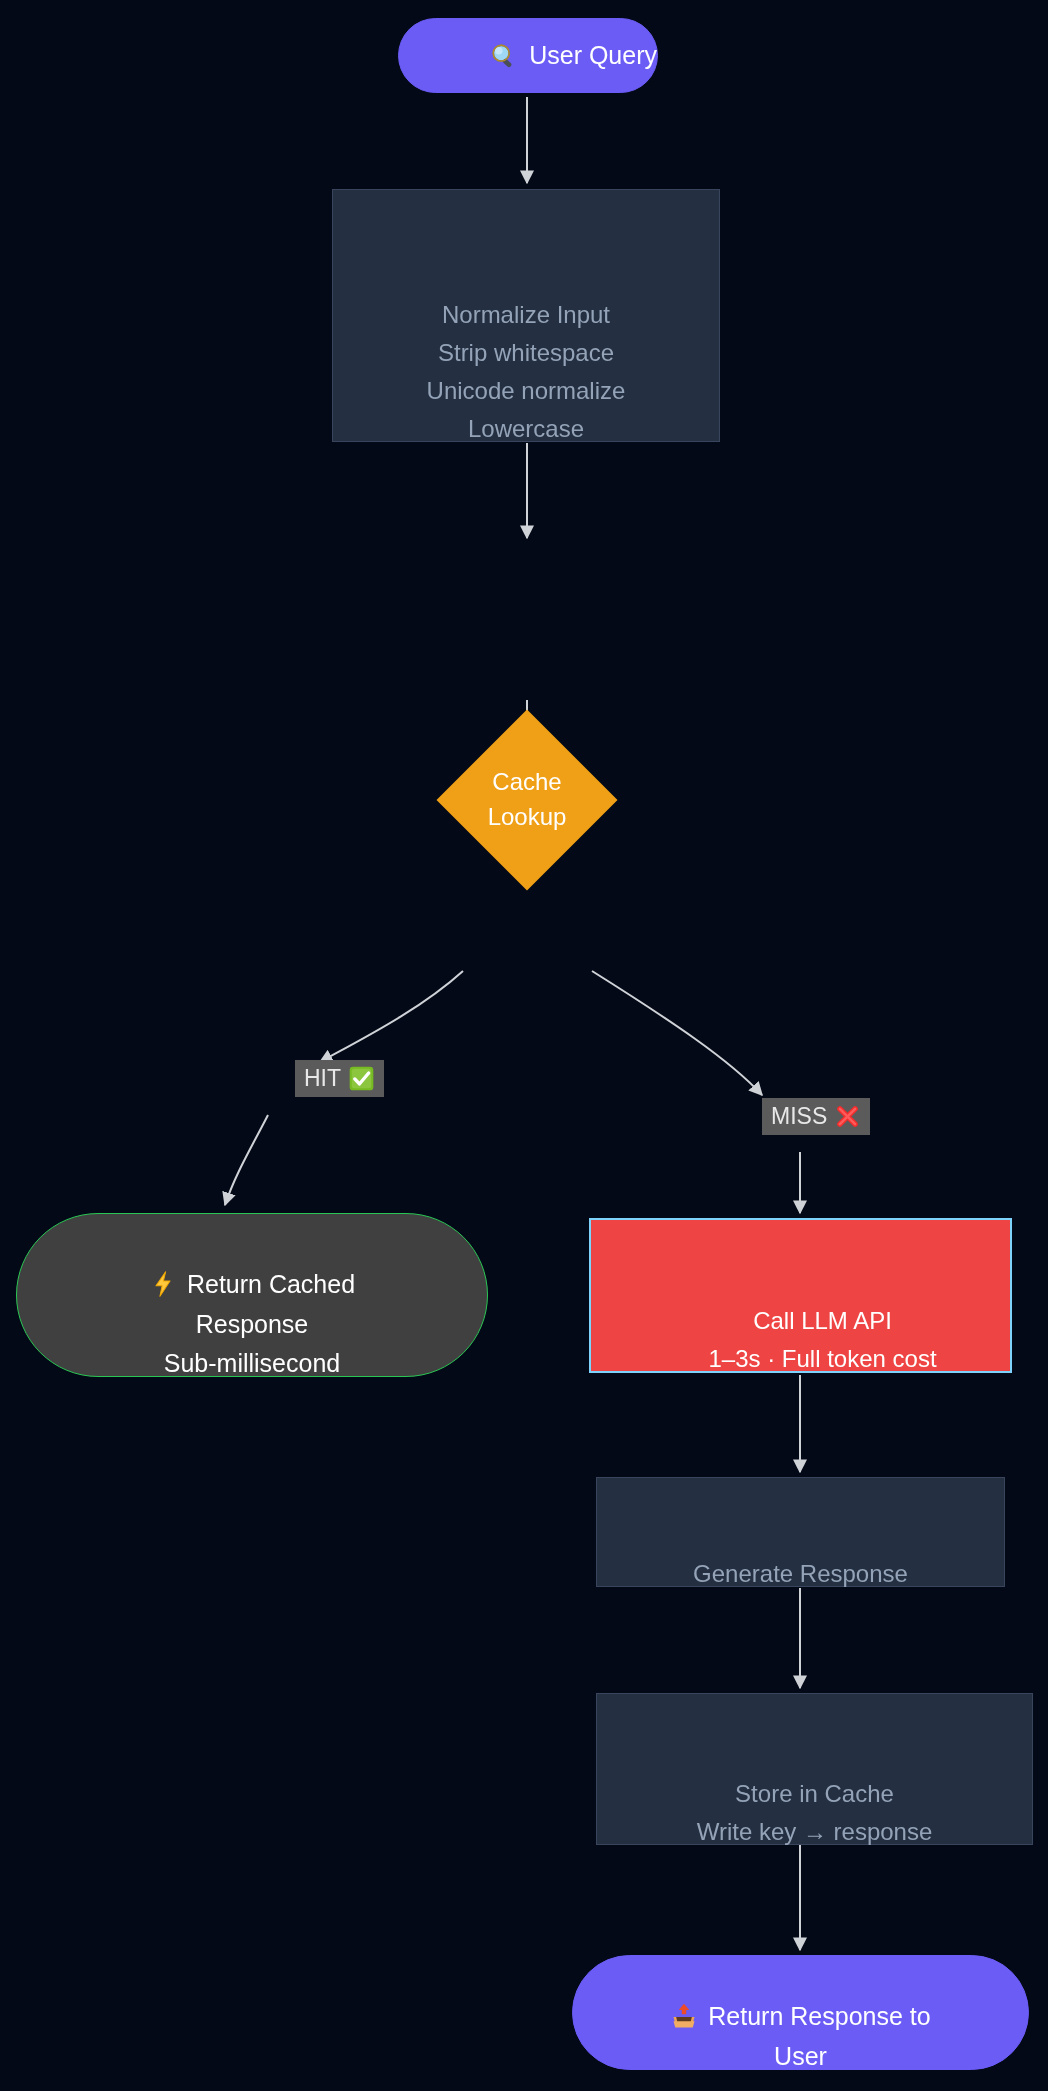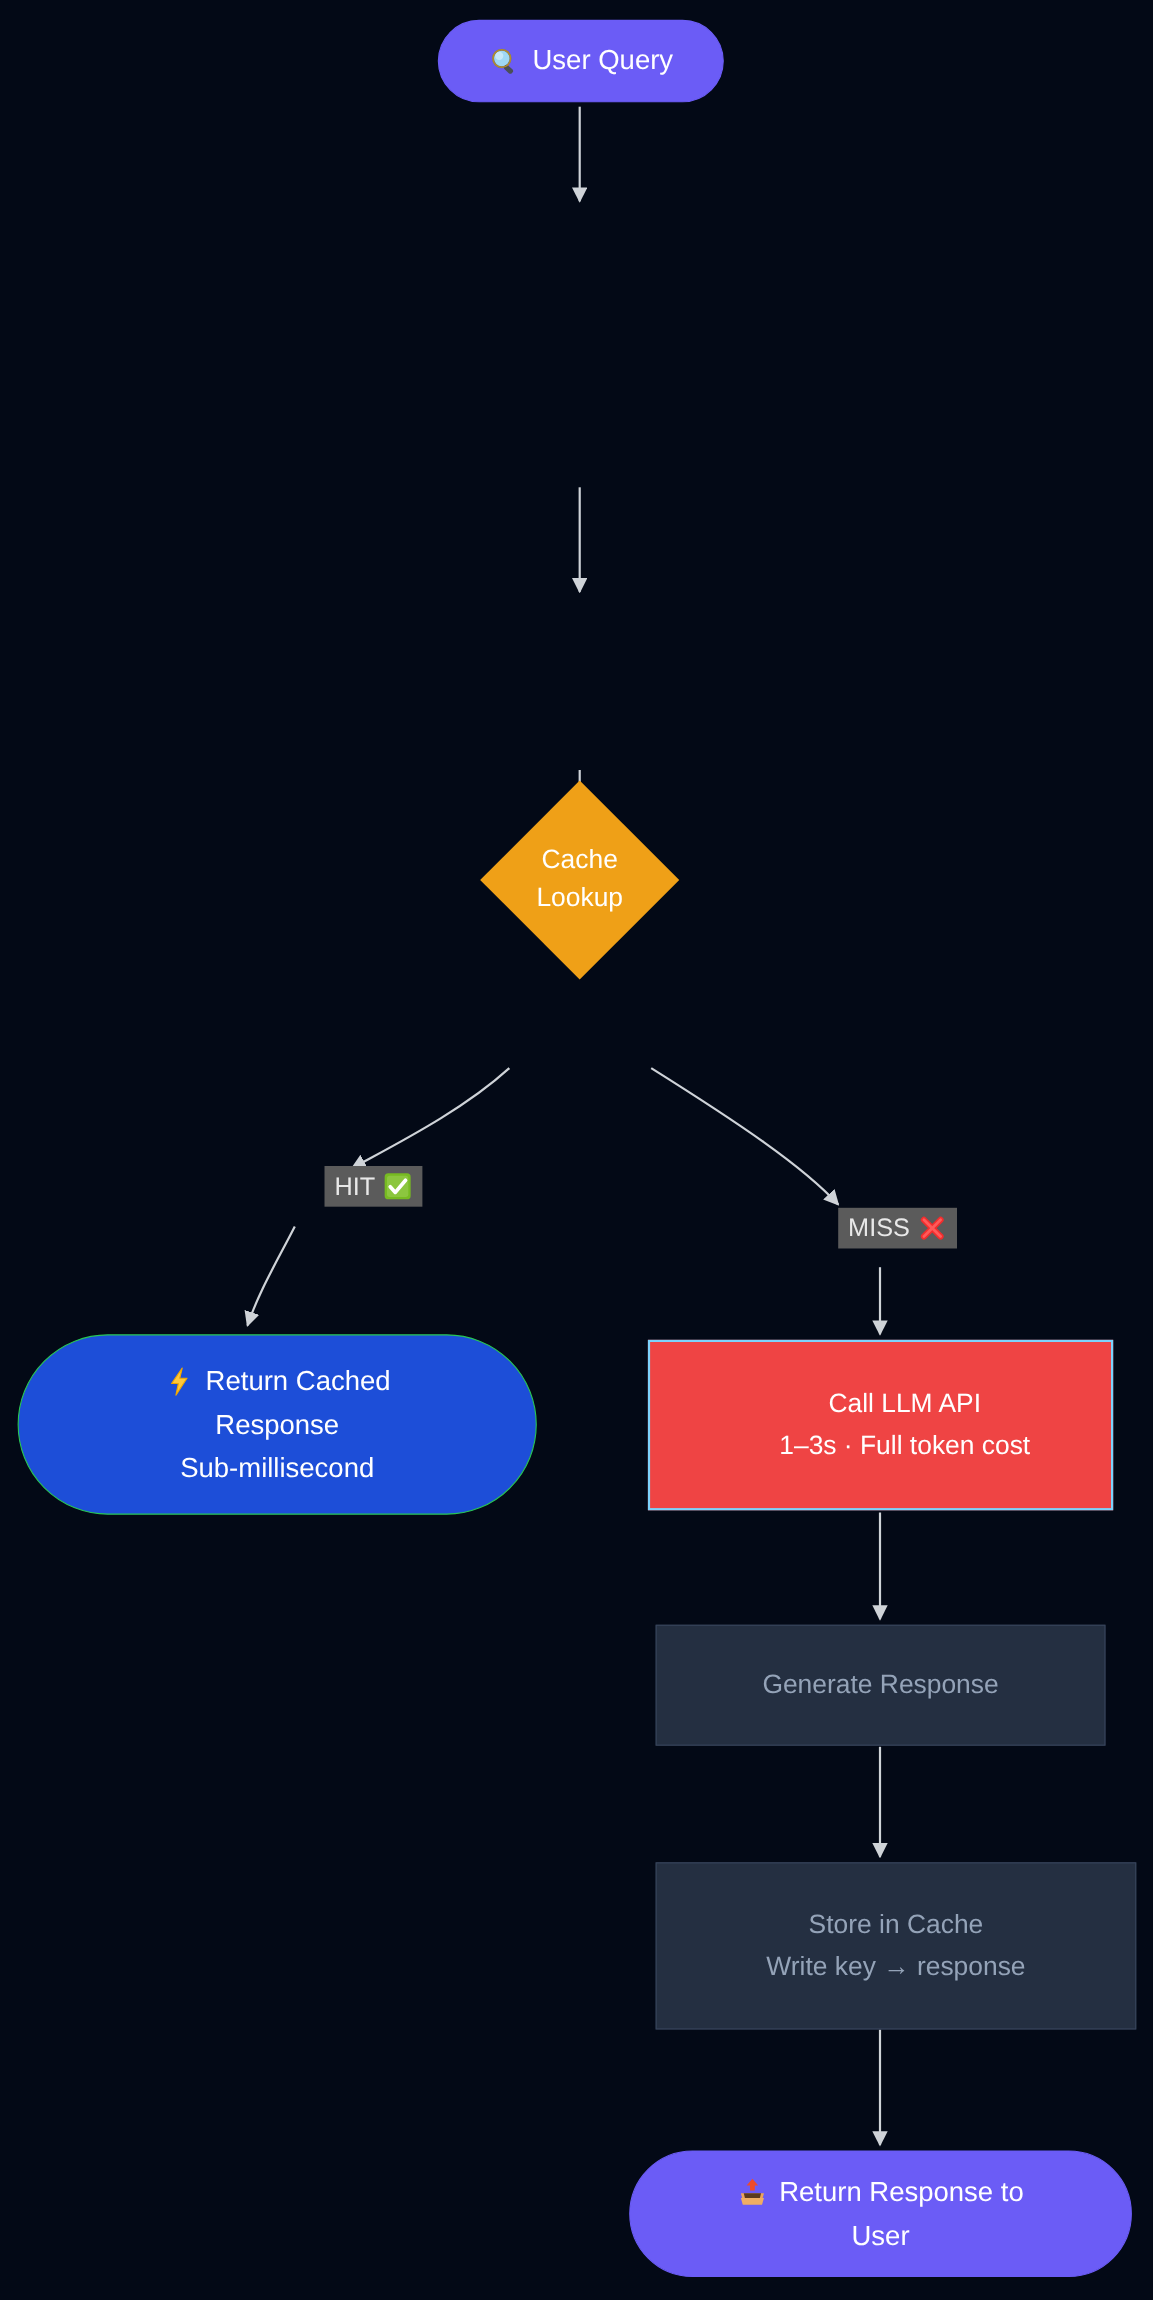--- a/index.html
+++ b/index.html
@@ -29,21 +29,21 @@
     height: 2091px;
     overflow: visible;
     pointer-events: none;
   }
   .node {
     position: absolute;
     box-sizing: border-box;
     display: flex;
     flex-direction: column;
     align-items: center;
-    justify-content: center;
+    justify-content: flex-end;
     text-align: center;
     line-height: 1.0;
   }
   .node .line {
     display: block;
     white-space: nowrap;
   }
 
   
   .n-terminal {
@@ -55,21 +55,21 @@
   }
   
   .n-process {
     background: #242f41;
     border: 1px solid #38455c;
     color: #94a3b8;
     font-size: 24px;
   }
   
   .n-success {
-    background: #1d4ed8;
+    background: #404040;
     border-radius: 999px;
     color: #ffffff;
     font-size: 25px;
     border: 1px solid #29c653;
   }
   
   .n-danger {
     background: #ef4444;
     border: 2px solid #7dd3fc;
     color: #ffffff;
@@ -158,20 +158,26 @@
       <svg width="30" height="30" viewBox="0 0 32 32">
         <circle cx="13" cy="13" r="8.5" fill="#9fd8f5" stroke="#6b7785" stroke-width="2"></circle>
         <circle cx="10.5" cy="10.5" r="4" fill="#cdeaf9" opacity="0.85"></circle>
         <rect x="17.5" y="18.2" width="10" height="5" rx="2.2" fill="#4a4f57" transform="rotate(43 17.5 18.2)"></rect>
         <circle cx="13" cy="13" r="8.5" fill="none" stroke="#b88b2a" stroke-width="1.4"></circle>
       </svg>
     </span>
     <span class="line">User Query</span>
   </div>
 
+  <div class="node n-process" style="left:332px; top:189px; width:388px; height:253px;">
+    <span class="line sp">Normalize Input</span>
+    <span class="line sp">Strip whitespace</span>
+    <span class="line sp">Unicode normalize</span>
+    <span class="line">Lowercase</span>
+  </div>
 
 
   <div class="node n-decision" style="left:463px; top:736px; width:128px; height:128px;">
     <div class="diamond-bg"></div>
     <div class="diamond-text" style="position:absolute; left:-95px; top:0px; width:318px; height:128px;">
       <span class="line">Cache</span>
       <span class="line">Lookup</span>
     </div>
   </div>
 

